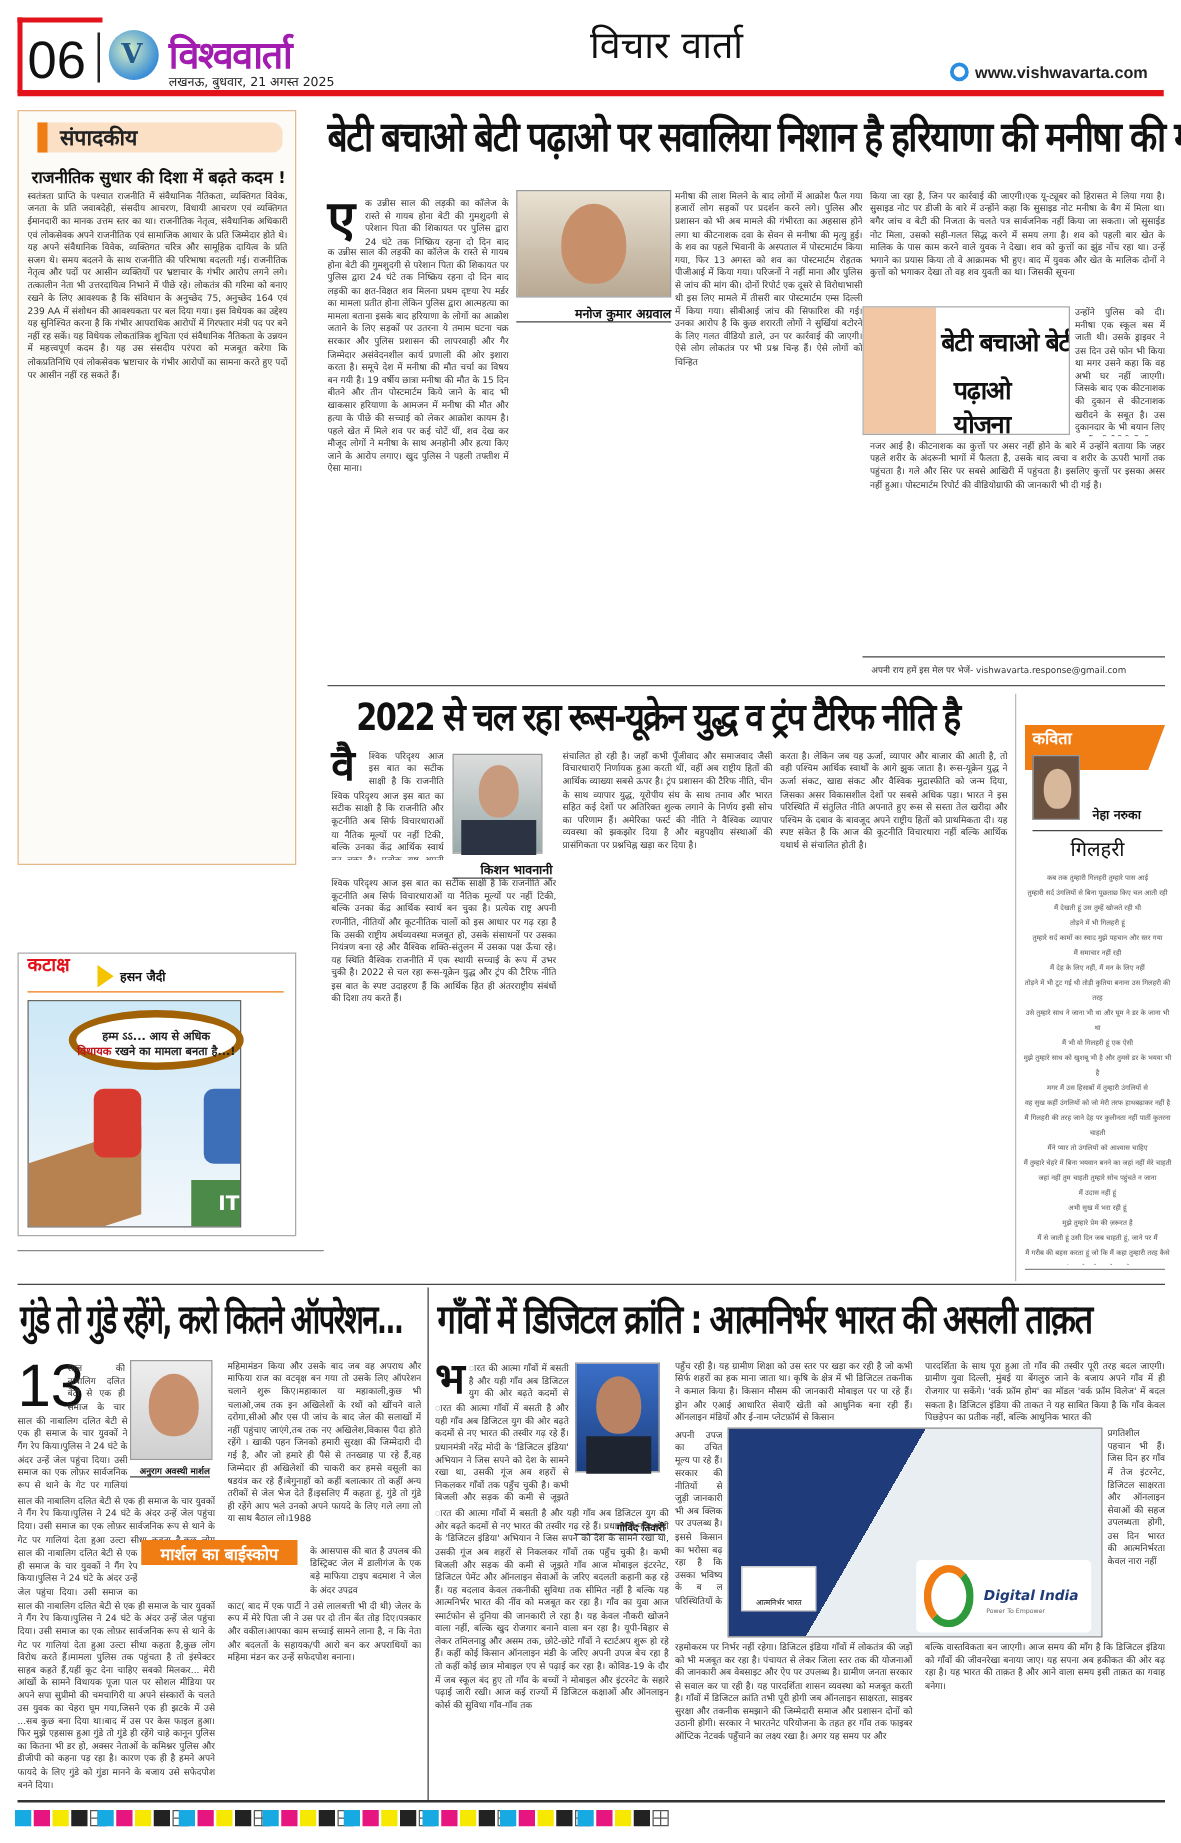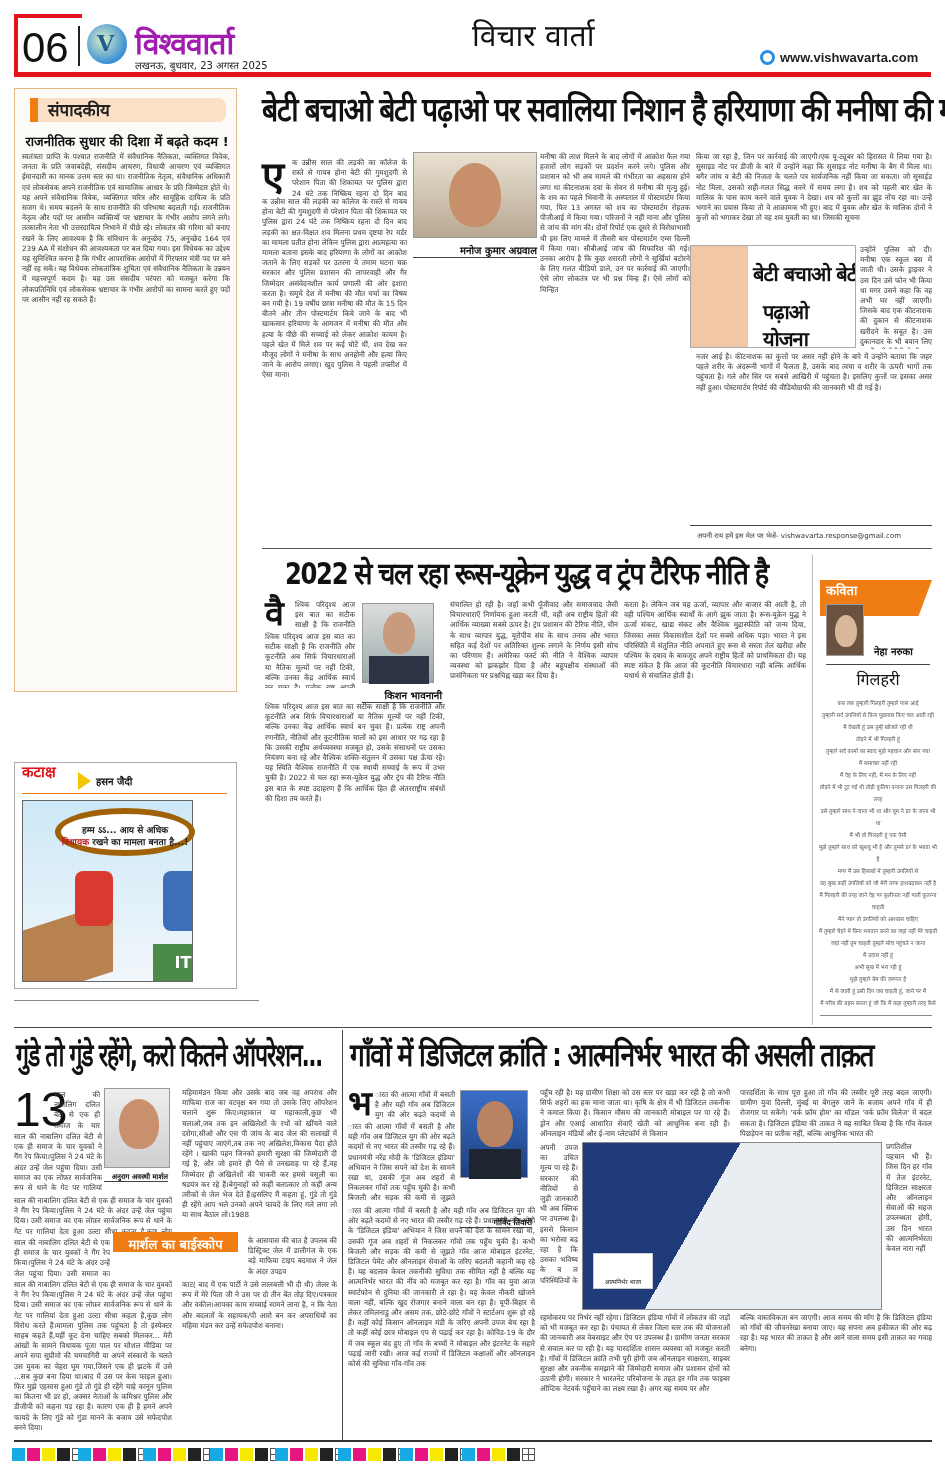--- a/index.html
+++ b/index.html
@@ -46,21 +46,21 @@
 </head>
 <body>
 
 <div class="abs hdr-box"></div>
 <div class="abs pg">06</div>
 <div class="abs vsep"></div>
 <div class="abs logo">
     <span>V</span>
   </div>
 <div class="abs brand">विश्ववार्ता</div>
-<div class="abs dateline">लखनऊ,   बुधवार, 23 अगस्त 2025</div>
+<div class="abs dateline">लखनऊ,   बुधवार, 21 अगस्त 2025</div>
 <div class="abs section">विचार वार्ता</div>
 <div class="abs web"><span class="ie"></span><span>www.vishwavarta.com</span></div>
 <div class="abs redline"></div>
 
 <div class="abs edit-box"></div>
 <div class="abs edit-tag">
     <span>संपादकीय</span>
   </div>
 <div class="abs edit-title">राजनीतिक सुधार की दिशा में बढ़ते कदम !</div>
 <div class="abs txt" style="left:22px;top:152px;width:208px;height:535px">स्वतंत्रता प्राप्ति के पश्चात राजनीति में संवैधानिक नैतिकता, व्यक्तिगत विवेक, जनता के प्रति जवाबदेही, संसदीय आचरण, विधायी आचरण एवं व्यक्तिगत ईमानदारी का मानक उत्तम स्तर का था। राजनीतिक नेतृत्व, संवैधानिक अधिकारी एवं लोकसेवक अपने राजनीतिक एवं सामाजिक आधार के प्रति जिम्मेदार होते थे। यह अपने संवैधानिक विवेक, व्यक्तिगत चरित्र और सामूहिक दायित्व के प्रति सजग थे। समय बदलने के साथ राजनीति की परिभाषा बदलती गई। राजनीतिक नेतृत्व और पदों पर आसीन व्यक्तियों पर भ्रष्टाचार के गंभीर आरोप लगने लगे। तत्कालीन नेता भी उत्तरदायित्व निभाने में पीछे रहे। लोकतंत्र की गरिमा को बनाए रखने के लिए आवश्यक है कि संविधान के अनुच्छेद 75, अनुच्छेद 164 एवं 239 AA में संशोधन की आवश्यकता पर बल दिया गया। इस विधेयक का उद्देश्य यह सुनिश्चित करना है कि गंभीर आपराधिक आरोपों में गिरफ्तार मंत्री पद पर बने नहीं रह सकें। यह विधेयक लोकतांत्रिक शुचिता एवं संवैधानिक नैतिकता के उन्नयन में महत्त्वपूर्ण कदम है। यह उस संसदीय परंपरा को मजबूत करेगा कि लोकप्रतिनिधि एवं लोकसेवक भ्रष्टाचार के गंभीर आरोपों का सामना करते हुए पदों पर आसीन नहीं रह सकते हैं।</div>
@@ -176,20 +176,25 @@
 <div class="abs photo" style="left:460px;top:1090px;width:68px;height:88px;background:linear-gradient(#3a6fc7,#1d3f80)">
     <div class="face" style="left:16px;top:10px;width:36px;height:46px;background:#b98363"></div>
     <div class="abs" style="left:8px;top:58px;width:52px;height:30px;background:#1e2430"></div>
   </div>
 <div class="abs cap" style="left:460px;top:1216px;width:72px;font-size:8px">गोविंद तिवारी</div>
 <div class="abs txt" style="left:348px;top:1206px;width:187px;height:234px">ारत की आत्मा गाँवों में बसती है और यही गाँव अब डिजिटल युग की ओर बढ़ते कदमों से नए भारत की तस्वीर गढ़ रहे हैं। प्रधानमंत्री नरेंद्र मोदी के 'डिजिटल इंडिया' अभियान ने जिस सपने को देश के सामने रखा था, उसकी गूंज अब शहरों से निकलकर गाँवों तक पहुँच चुकी है। कभी बिजली और सड़क की कमी से जूझते गाँव आज मोबाइल इंटरनेट, डिजिटल पेमेंट और ऑनलाइन सेवाओं के जरिए बदलती कहानी कह रहे हैं। यह बदलाव केवल तकनीकी सुविधा तक सीमित नहीं है बल्कि यह आत्मनिर्भर भारत की नींव को मजबूत कर रहा है। गाँव का युवा आज स्मार्टफोन से दुनिया की जानकारी ले रहा है। यह केवल नौकरी खोजने वाला नहीं, बल्कि खुद रोजगार बनाने वाला बन रहा है। यूपी-बिहार से लेकर तमिलनाडु और असम तक, छोटे-छोटे गाँवों ने स्टार्टअप शुरू हो रहे हैं। कहीं कोई किसान ऑनलाइन मंडी के जरिए अपनी उपज बेच रहा है तो कहीं कोई छात्र मोबाइल एप से पढ़ाई कर रहा है। कोविड-19 के दौर में जब स्कूल बंद हुए तो गाँव के बच्चों ने मोबाइल और इंटरनेट के सहारे पढ़ाई जारी रखी। आज कई राज्यों में डिजिटल कक्षाओं और ऑनलाइन कोर्स की सुविधा गाँव-गाँव तक</div>
 <div class="abs txt" style="left:540px;top:1088px;width:190px;height:54px">पहुँच रही है। यह ग्रामीण शिक्षा को उस स्तर पर खड़ा कर रही है जो कभी सिर्फ शहरों का हक माना जाता था। कृषि के क्षेत्र में भी डिजिटल तकनीक ने कमाल किया है। किसान मौसम की जानकारी मोबाइल पर पा रहे हैं। ड्रोन और एआई आधारित सेवाएँ खेती को आधुनिक बना रही हैं। ऑनलाइन मंडियों और ई-नाम प्लेटफ़ॉर्म से किसान</div>
 <div class="abs txt" style="left:540px;top:1143px;width:38px;height:168px">अपनी उपज का उचित मूल्य पा रहे हैं। सरकार की नीतियों से जुड़ी जानकारी भी अब क्लिक पर उपलब्ध है। इससे किसान का भरोसा बढ़ रहा है कि उसका भविष्य के ब ल परिस्थितियों के</div>
 <div class="abs" style="left:582px;top:1142px;width:300px;height:168px;background:linear-gradient(120deg,#1f3b7a 0 40%,#e9eef2 40%);border:1px solid #888;overflow:hidden">
   <div class="abs" style="left:10px;top:110px;width:60px;height:36px;background:#fff;border:1px solid #ccc;font:6px 'DejaVu Sans',sans-serif;text-align:center;padding-top:24px">आत्मनिर्भर भारत</div>
+  <div class="abs" style="left:150px;top:105px;width:140px;height:58px;background:#fff;border-radius:4px">
+    <div class="abs" style="left:6px;top:4px;width:40px;height:50px;border-radius:50%;border:6px solid #f07c14;border-right-color:#2f9a3c;border-bottom-color:#2f9a3c"></div>
+    <div class="abs" style="left:54px;top:22px;font:italic bold 11px 'DejaVu Sans',sans-serif;color:#1f3b7a">Digital India</div>
+    <div class="abs" style="left:56px;top:38px;font:5px 'DejaVu Sans',sans-serif;color:#666">Power To Empower</div>
+  </div>
 </div>
 <div class="abs txt" style="left:886px;top:1142px;width:46px;height:170px">प्रगतिशील पहचान भी हैं। जिस दिन हर गाँव में तेज इंटरनेट, डिजिटल साक्षरता और ऑनलाइन सेवाओं की सहज उपलब्धता होगी, उस दिन भारत की आत्मनिर्भरता केवल नारा नहीं</div>
 <div class="abs txt" style="left:540px;top:1313px;width:190px;height:127px">रहमोकरम पर निर्भर नहीं रहेगा। डिजिटल इंडिया गाँवों में लोकतंत्र की जड़ों को भी मजबूत कर रहा है। पंचायत से लेकर जिला स्तर तक की योजनाओं की जानकारी अब वेबसाइट और ऐप पर उपलब्ध है। ग्रामीण जनता सरकार से सवाल कर पा रही है। यह पारदर्शिता शासन व्यवस्था को मजबूत करती है। गाँवों में डिजिटल क्रांति तभी पूरी होगी जब ऑनलाइन साक्षरता, साइबर सुरक्षा और तकनीक समझाने की जिम्मेदारी समाज और प्रशासन दोनों को उठानी होगी। सरकार ने भारतनेट परियोजना के तहत हर गाँव तक फाइबर ऑप्टिक नेटवर्क पहुँचाने का लक्ष्य रखा है। अगर यह समय पर और</div>
 <div class="abs txt" style="left:740px;top:1088px;width:192px;height:54px">पारदर्शिता के साथ पूरा हुआ तो गाँव की तस्वीर पूरी तरह बदल जाएगी। ग्रामीण युवा दिल्ली, मुंबई या बेंगलुरु जाने के बजाय अपने गाँव में ही रोजगार पा सकेंगे। 'वर्क फ्रॉम होम' का मॉडल 'वर्क फ्रॉम विलेज' में बदल सकता है। डिजिटल इंडिया की ताकत ने यह साबित किया है कि गाँव केवल पिछड़ेपन का प्रतीक नहीं, बल्कि आधुनिक भारत की</div>
 <div class="abs txt" style="left:740px;top:1313px;width:192px;height:127px">बल्कि वास्तविकता बन जाएगी। आज समय की माँग है कि डिजिटल इंडिया को गाँवों की जीवनरेखा बनाया जाए। यह सपना अब हकीकत की ओर बढ़ रहा है। यह भारत की ताक़त है और आने वाला समय इसी ताक़त का गवाह बनेगा।</div>
 
 <div class="abs" style="left:14px;top:1440px;width:918px;height:2px;background:#333"></div>
 
 <div class="abs cmyk" style="left:12px">
     <i style="background:#17a9e1"></i>

